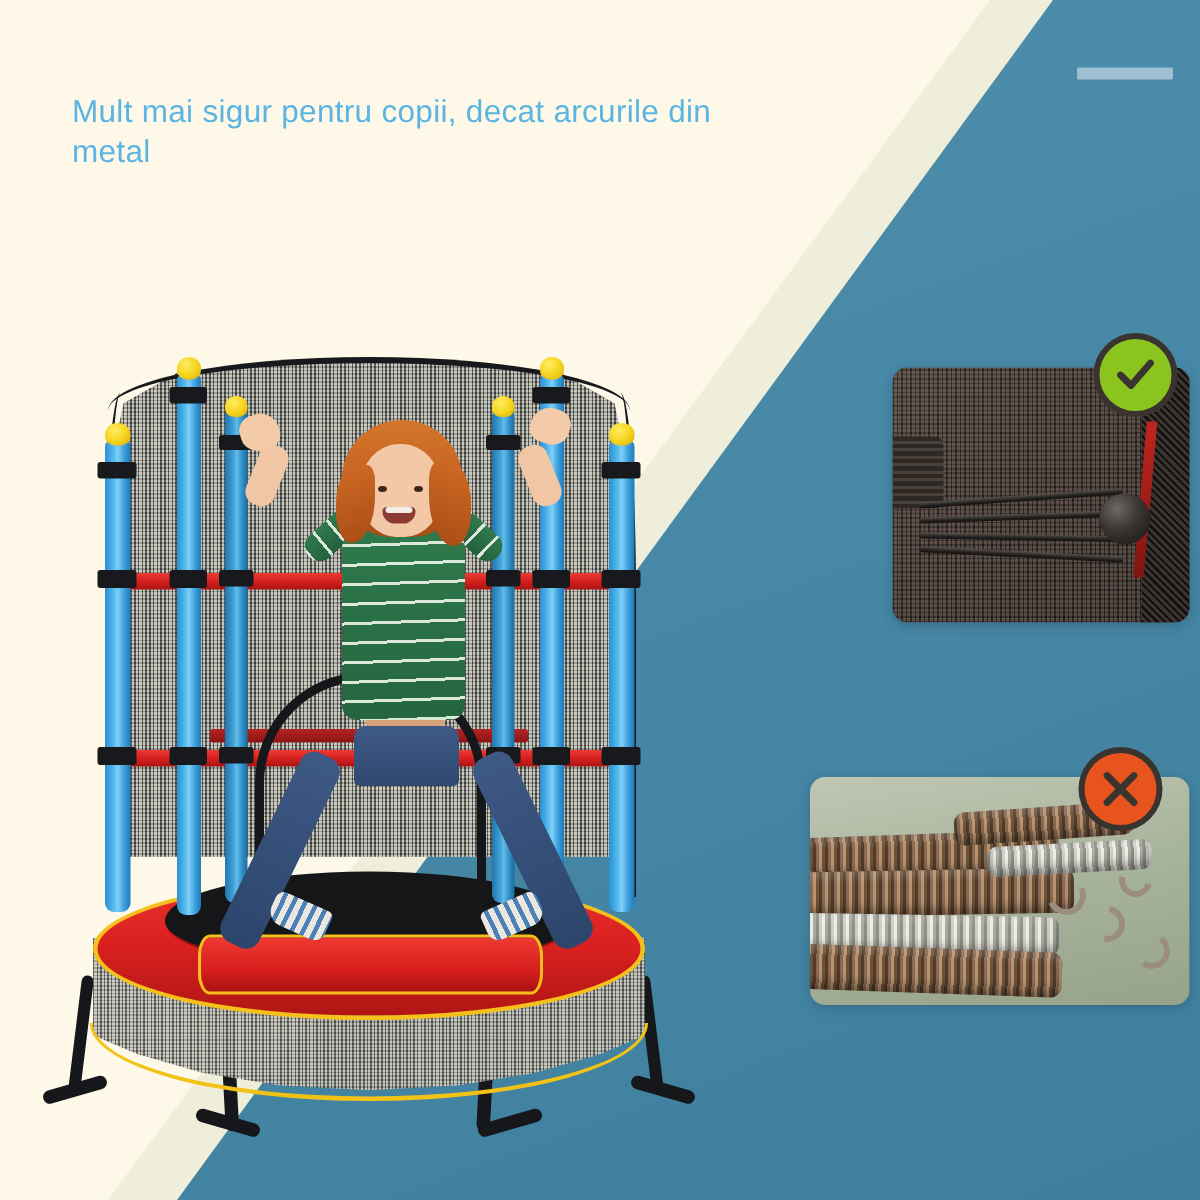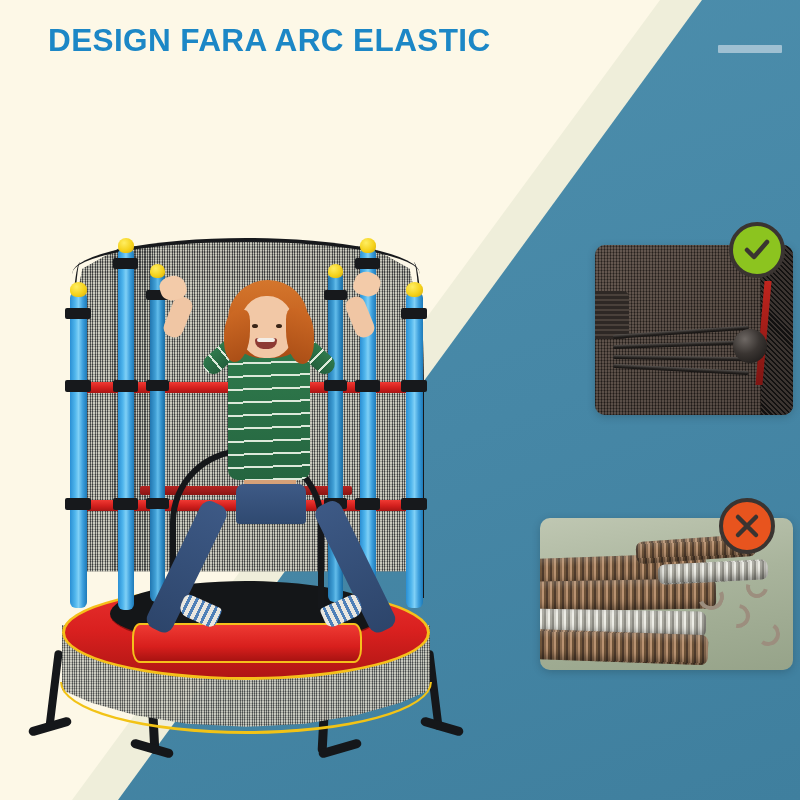--- a/index.html
+++ b/index.html
@@ -369,21 +369,21 @@
   .badge svg { display: block; }
 </style>
 </head>
 <body>
 
 <div class="canvas">
 
   <div class="band-beige"></div>
   <div class="band-blue"></div>
 
-  <div class="headline">DESIGN FARA ARC ELASTIC</div>
+  <div class="subhead">Mult mai sigur pentru copii, decat arcurile din metal</div>
 
   <div class="top-bar"></div>
 
   <div class="product">
 
     <div class="leg" style="left:30px;  top:520px; width:8px;  height:80px; transform:rotate(7deg);"></div>
     <div class="leg-foot" style="left:8px;  top:592px; width:44px; transform:rotate(-16deg);"></div>
 
     <div class="leg" style="left:128px; top:528px; width:9px;  height:96px; transform:rotate(-3deg);"></div>
     <div class="leg-foot" style="left:110px; top:614px; width:44px; transform:rotate(16deg);"></div>

